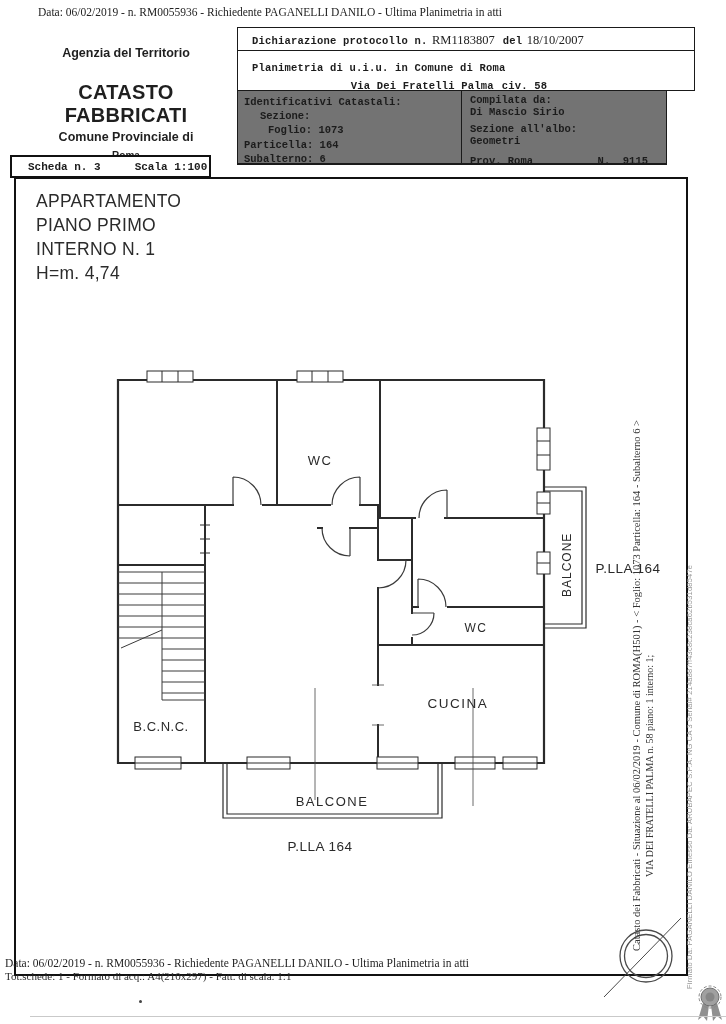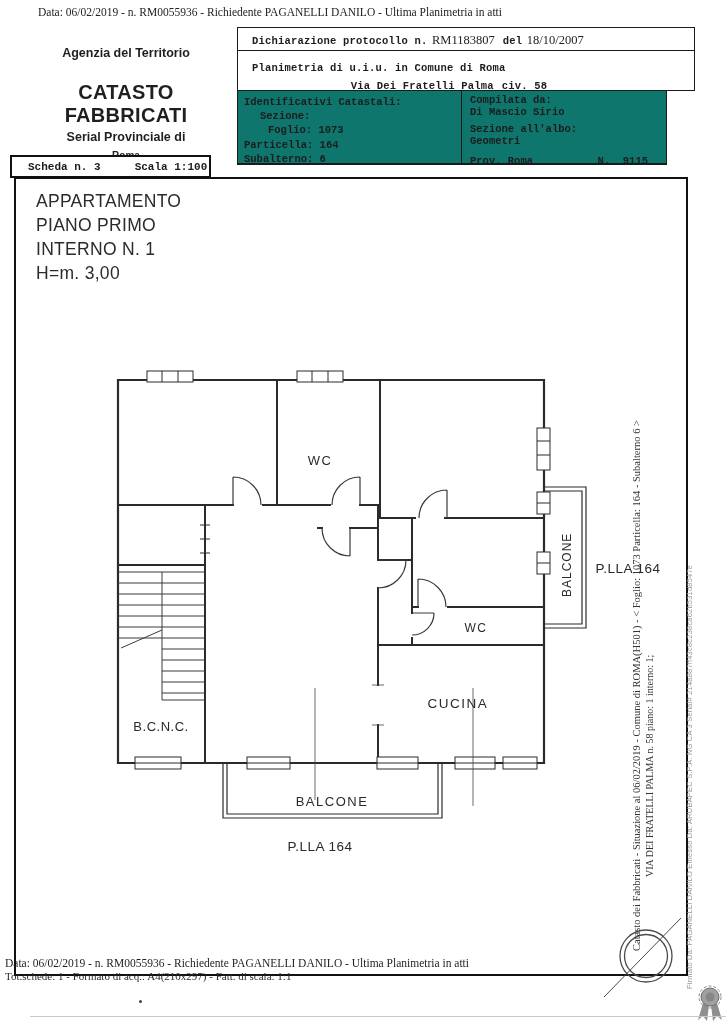--- a/index.html
+++ b/index.html
@@ -21,21 +21,21 @@
   .agency .a4 { font-weight:bold; font-size:10px; margin-top:6px; }
 
   .decl-box { position:absolute; left:237px; top:27px; width:458px; height:64px; border:1.5px solid #1a1a1a; background:#fff; }
   .decl-row1 { border-bottom:1px solid #1a1a1a; padding:2px 4px 2px 6px; white-space:nowrap; }
   .decl-row2 { padding:6px 6px 0 6px; }
   .decl-row3 { padding:5px 6px 0 6px; display:flex; justify-content:center; }
   .decl-box .mono { font-size:10.5px; letter-spacing:0.2px; }
   .serifnum { font-family:"Liberation Serif", serif; font-weight:normal; font-size:12.5px; color:#222; }
   .civ { margin-right:42px; }
 
-  .id-box { position:absolute; left:237px; top:91px; width:430px; height:74px; border:1.5px solid #1a1a1a; border-top:none; border-bottom:2.5px solid #1a1a1a; display:flex; background:#0f766e; }
+  .id-box { position:absolute; left:237px; top:91px; width:430px; height:74px; border:1.5px solid #1a1a1a; border-top:none; border-bottom:2.5px solid #1a1a1a; display:flex; background:#737373; }
   .id-left { width:224px; border-right:1.2px solid #1a1a1a; padding:4px 0 0 6px; }
   .id-left div { font-size:10.5px; line-height:14.2px; }
   .ind1 { padding-left:16px; }
   .ind2 { padding-left:24px; }
   .id-right { flex:1; padding:4px 0 0 8px; }
   .id-right div { font-size:10.5px; line-height:11.5px; }
   .gap6 { height:6px; } .gap8 { height:9px; }
   .prov-row { display:flex; justify-content:space-between; }
   .prov-num { margin-right:18px; white-space:pre; }
 
@@ -64,21 +64,21 @@
 </head>
 <body>
 
 <div class="page">
 
   <div class="top-line serif">Data: 06/02/2019 -  n. RM0055936 - Richiedente PAGANELLI DANILO - Ultima Planimetria in atti</div>
 
   <div class="agency">
     <div class="a1">Agenzia del Territorio</div>
     <div class="a2">CATASTO FABBRICATI</div>
-    <div class="a3">Serial Provinciale di</div>
+    <div class="a3">Comune Provinciale di</div>
     <div class="a4">Roma</div>
   </div>
 
   <div class="decl-box">
     <div class="decl-row1">
       <span class="mono">Dichiarazione protocollo n.</span>
       <span class="serifnum">RM1183807</span><span class="mono">del</span>
       <span class="serifnum">18/10/2007</span>
     </div>
     <div class="decl-row2">
@@ -116,21 +116,21 @@
     <span class="scheda-label">Scheda n. 3</span>
     <span class="scheda-scale">Scala 1:100</span>
   </div>
 
   <div class="main-frame"></div>
 
   <div class="plan-title">
     <div>APPARTAMENTO</div>
     <div>PIANO PRIMO</div>
     <div>INTERNO N. 1</div>
-    <div>H=m. 3,00</div>
+    <div>H=m. 4,74</div>
   </div>
 
   <svg class="plan" width="726" height="1024" viewBox="0 0 726 1024">
 
     <g stroke="#2b2b2b" stroke-width="2.2" fill="none" stroke-linecap="square">
       <path d="M118,380 H544 V763 H118 Z"></path>
     </g>
 
     <g stroke="#2b2b2b" stroke-width="2" fill="none" stroke-linecap="square">
       <path d="M118,505 H233 M263,505 H330 M360,505 H378"></path>

